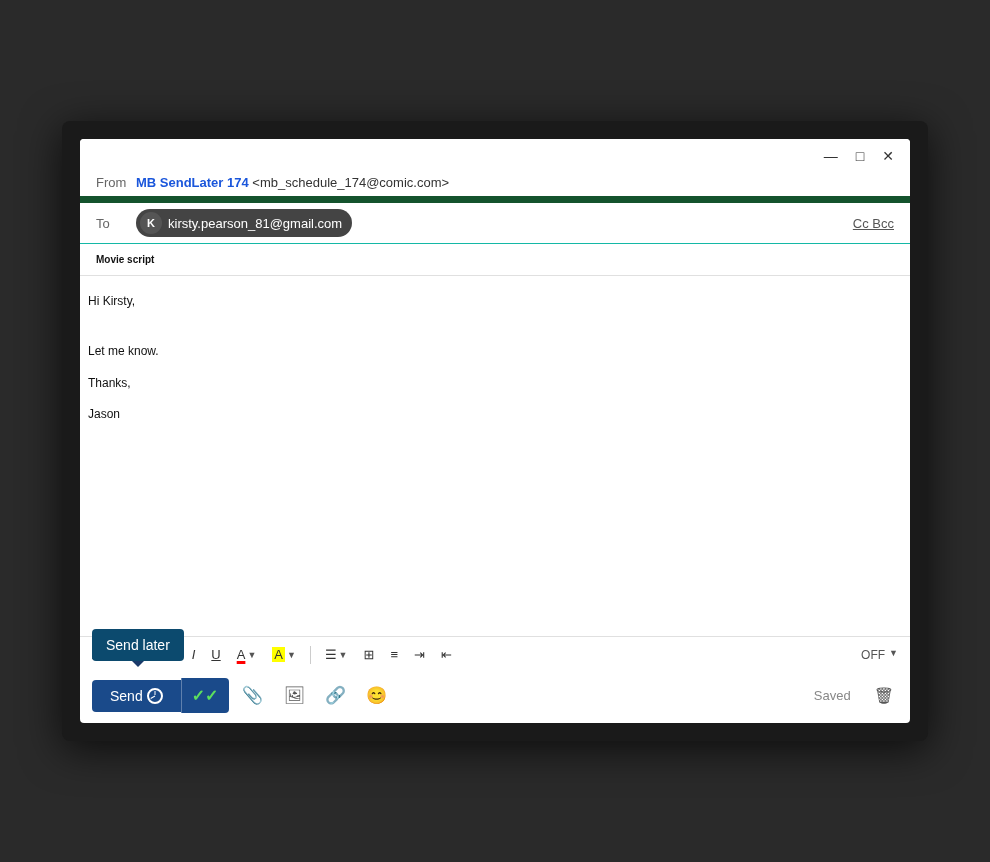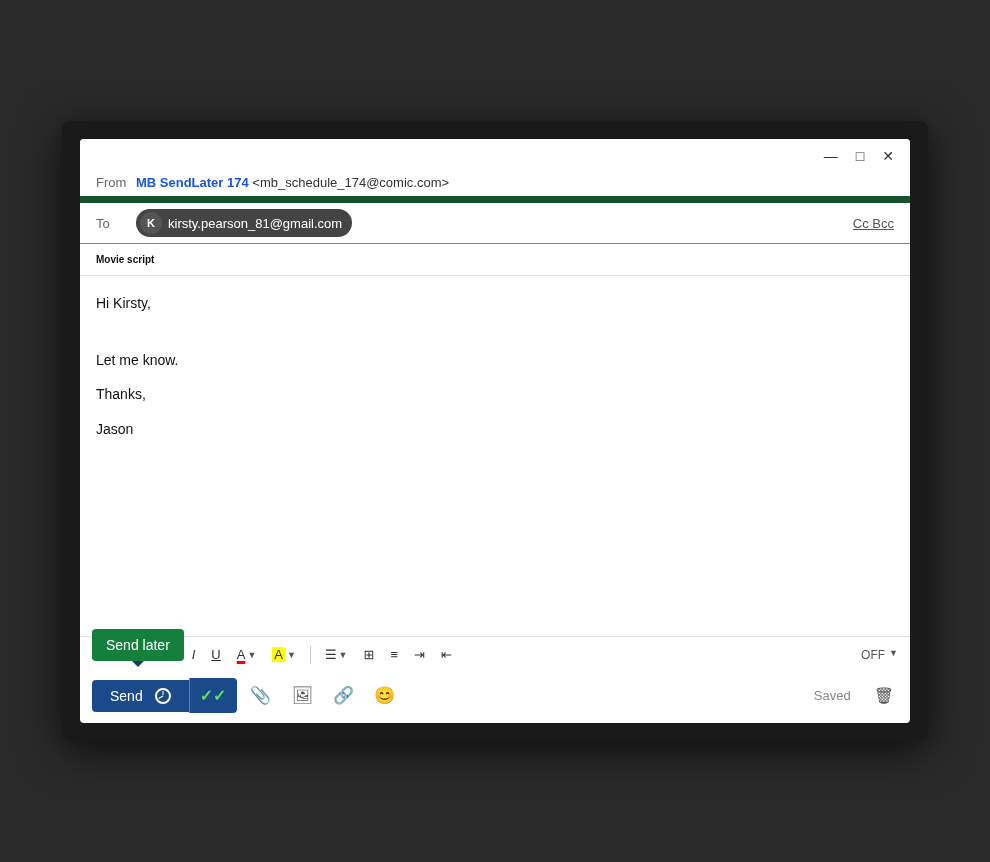--- a/index.html
+++ b/index.html
@@ -130,22 +130,22 @@
     .subject-row {
       padding: 10px 16px;
       border-bottom: 1px solid #e0e0e0;
       font-size: 10px;
       font-weight: bold;
       color: #111;
     }
 
     
     .email-body {
-      padding: 16px 16px;
-      font-size: 14px;
+      padding: 16px 8px;
+      font-size: 12px;
       color: #111;
       line-height: 1.6;
       flex: 1;
       min-height: 360px;
     }
 
     .email-body p {
       margin-bottom: 12px;
     }
 
@@ -222,21 +222,21 @@
       background: #1a4a8a;
       color: #fff;
       border: none;
       padding: 8px 18px;
       border-radius: 4px 0 0 4px;
       font-size: 14px;
       font-weight: 500;
       cursor: pointer;
       display: flex;
       align-items: center;
-      gap: 12px;
+      gap: 4px;
     }
 
     .send-btn-clock {
       width: 16px;
       height: 16px;
       border-radius: 50%;
       border: 2px solid #fff;
       display: flex;
       align-items: center;
       justify-content: center;
@@ -263,21 +263,21 @@
       bottom: 1px;
       left: 50%;
       transform: translateX(-50%) rotate(60deg);
       transform-origin: top center;
     }
 
     .send-later-tooltip {
       position: absolute;
       bottom: 52px;
       left: 0;
-      background: #15803d;
+      background: #0c4a6e;
       color: #fff;
       padding: 8px 14px;
       border-radius: 4px;
       font-size: 14px;
       white-space: nowrap;
       z-index: 10;
     }
 
     .send-later-tooltip::after {
       content: '';

